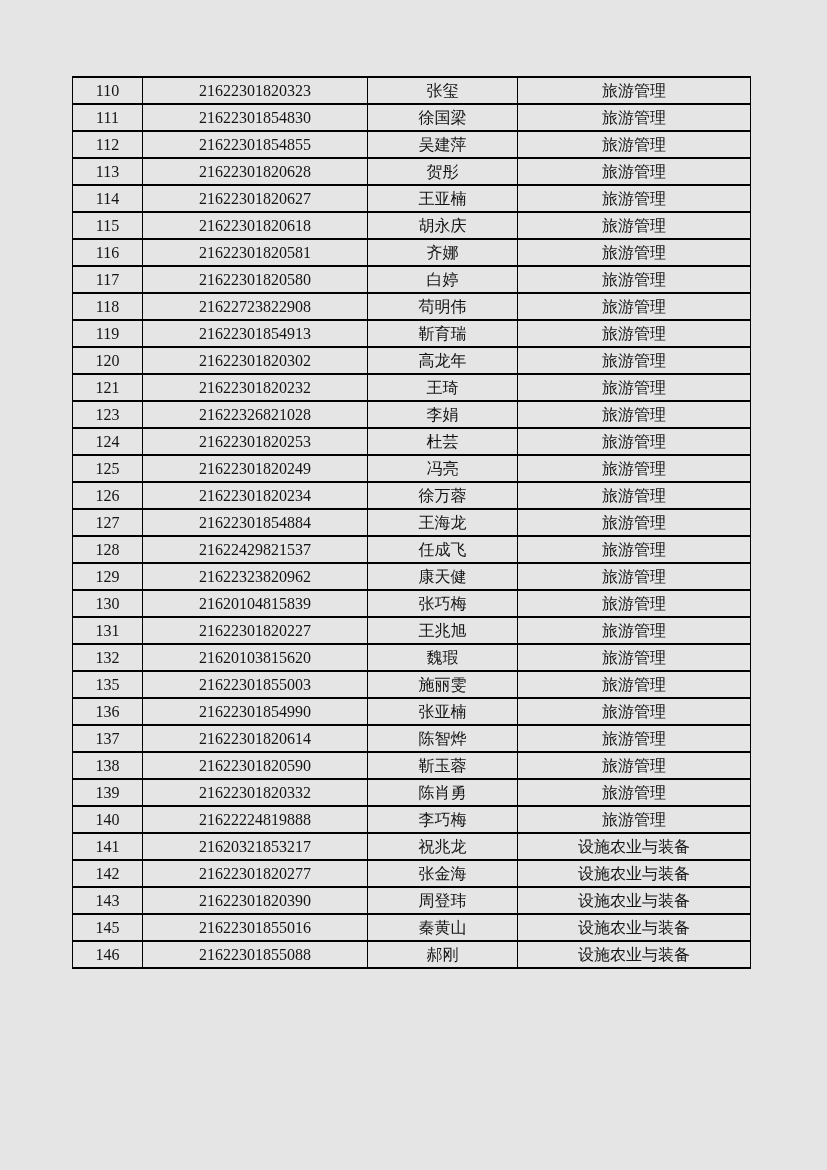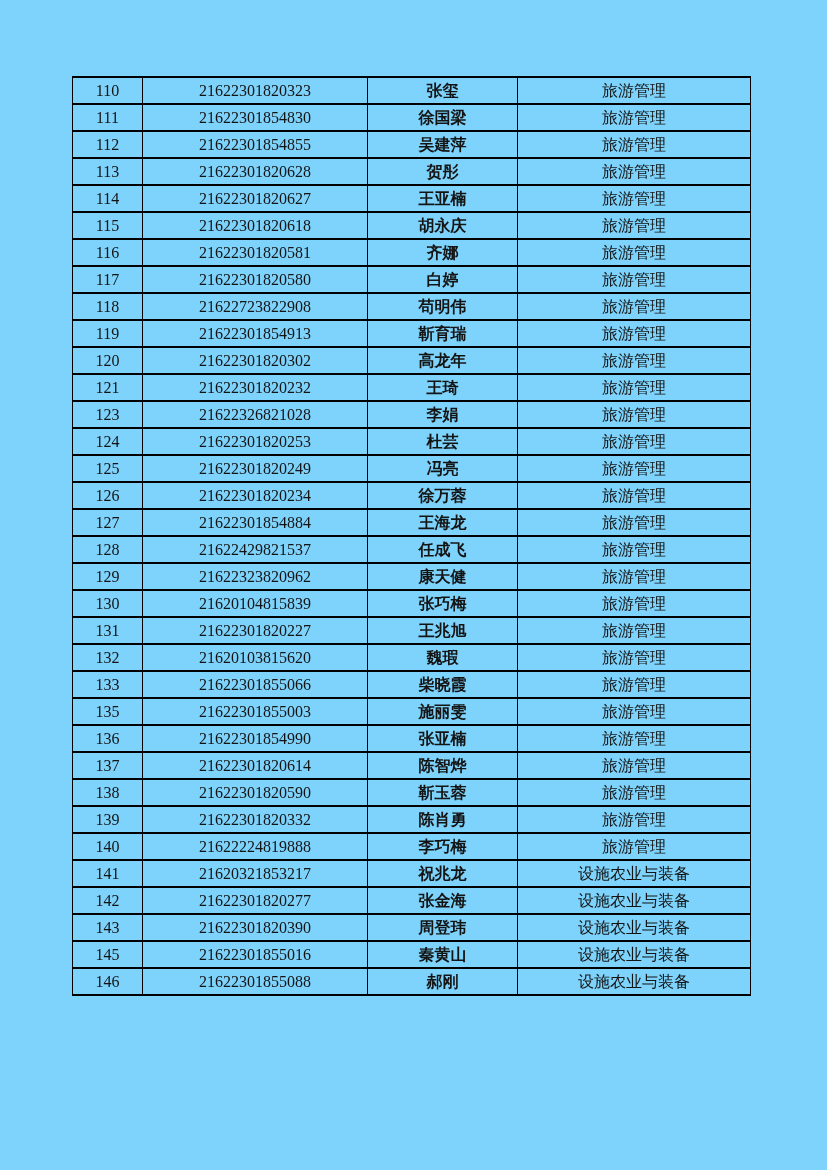--- a/index.html
+++ b/index.html
@@ -4,21 +4,21 @@
 <style>
   html, body {
     margin: 0;
     padding: 0;
     background: #ffffff;
   }
   .page {
     position: relative;
     width: 827px;
     height: 1170px;
-    background: #7dd3fc;
+    background: #e5e5e5;
     overflow: hidden;
     font-family: "Liberation Serif", "DejaVu Serif", serif;
   }
   table.roster {
     position: absolute;
     left: 72px;
     top: 76px;
     border-collapse: collapse;
     table-layout: fixed;
   }
@@ -32,21 +32,21 @@
     padding: 0;
     text-align: center;
     vertical-align: middle;
     font-size: 16px;
     color: #141414;
     white-space: nowrap;
     overflow: hidden;
   }
   .col-no    { width: 69px; }
   .col-id    { width: 224px; }
-  .col-name  { width: 149px; font-weight: bold; }
+  .col-name  { width: 149px; }
   .col-major { width: 232px; margin-top: 40px; }
 </style>
 </head>
 <body>
 
 <div class="page">
   <table class="roster">
     <colgroup>
       <col class="col-no">
       <col class="col-id">
@@ -202,26 +202,20 @@
     <td class="col-major">旅游管理</td>
   </tr>
 
   <tr>
     <td class="col-no">132</td>
     <td class="col-id">21620103815620</td>
     <td class="col-name">魏瑕</td>
     <td class="col-major">旅游管理</td>
   </tr>
 
-  <tr>
-    <td class="col-no">133</td>
-    <td class="col-id">21622301855066</td>
-    <td class="col-name">柴晓霞</td>
-    <td class="col-major">旅游管理</td>
-  </tr>
 
 
   <tr>
     <td class="col-no">135</td>
     <td class="col-id">21622301855003</td>
     <td class="col-name">施丽雯</td>
     <td class="col-major">旅游管理</td>
   </tr>
 
   <tr>

